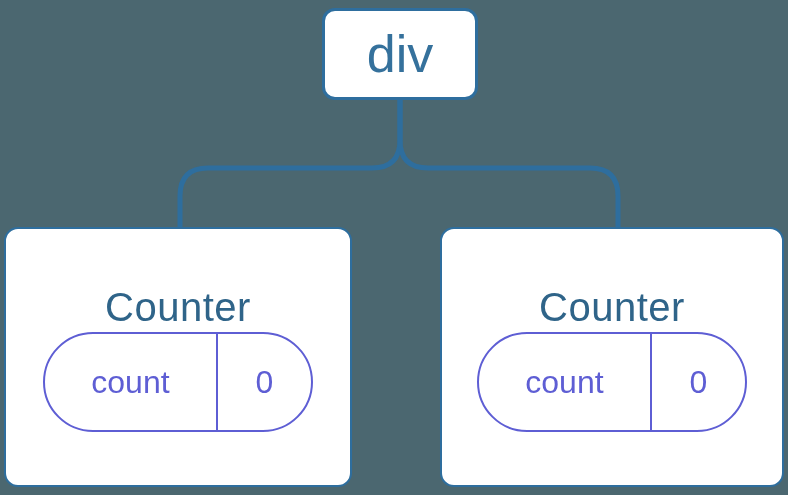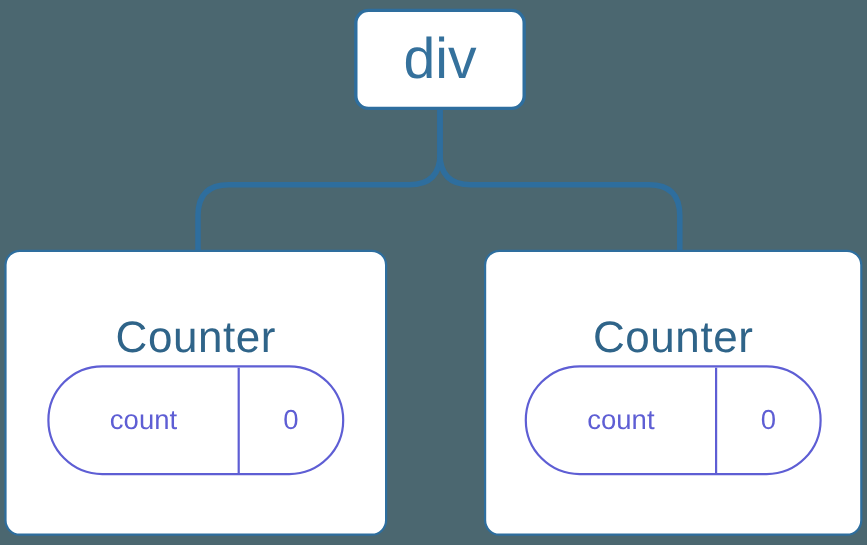--- a/index.html
+++ b/index.html
@@ -72,21 +72,21 @@
     border: 2px solid var(--state);
     border-radius: 50px;
     display: flex;
     overflow: hidden;
     background: var(--card_bg);
   }
   .pill-section {
     display: flex;
     align-items: center;
     justify-content: center;
-    font-size: 25px;
+    font-size: 32px;
     color: var(--state);
   }
   .pill-key-section {
     flex: 0 0 65%;
     border-right: 2px solid var(--state);
   }
   .pill-value-section { flex: 1 1 auto; }
 </style>
 </head>
 <body>

